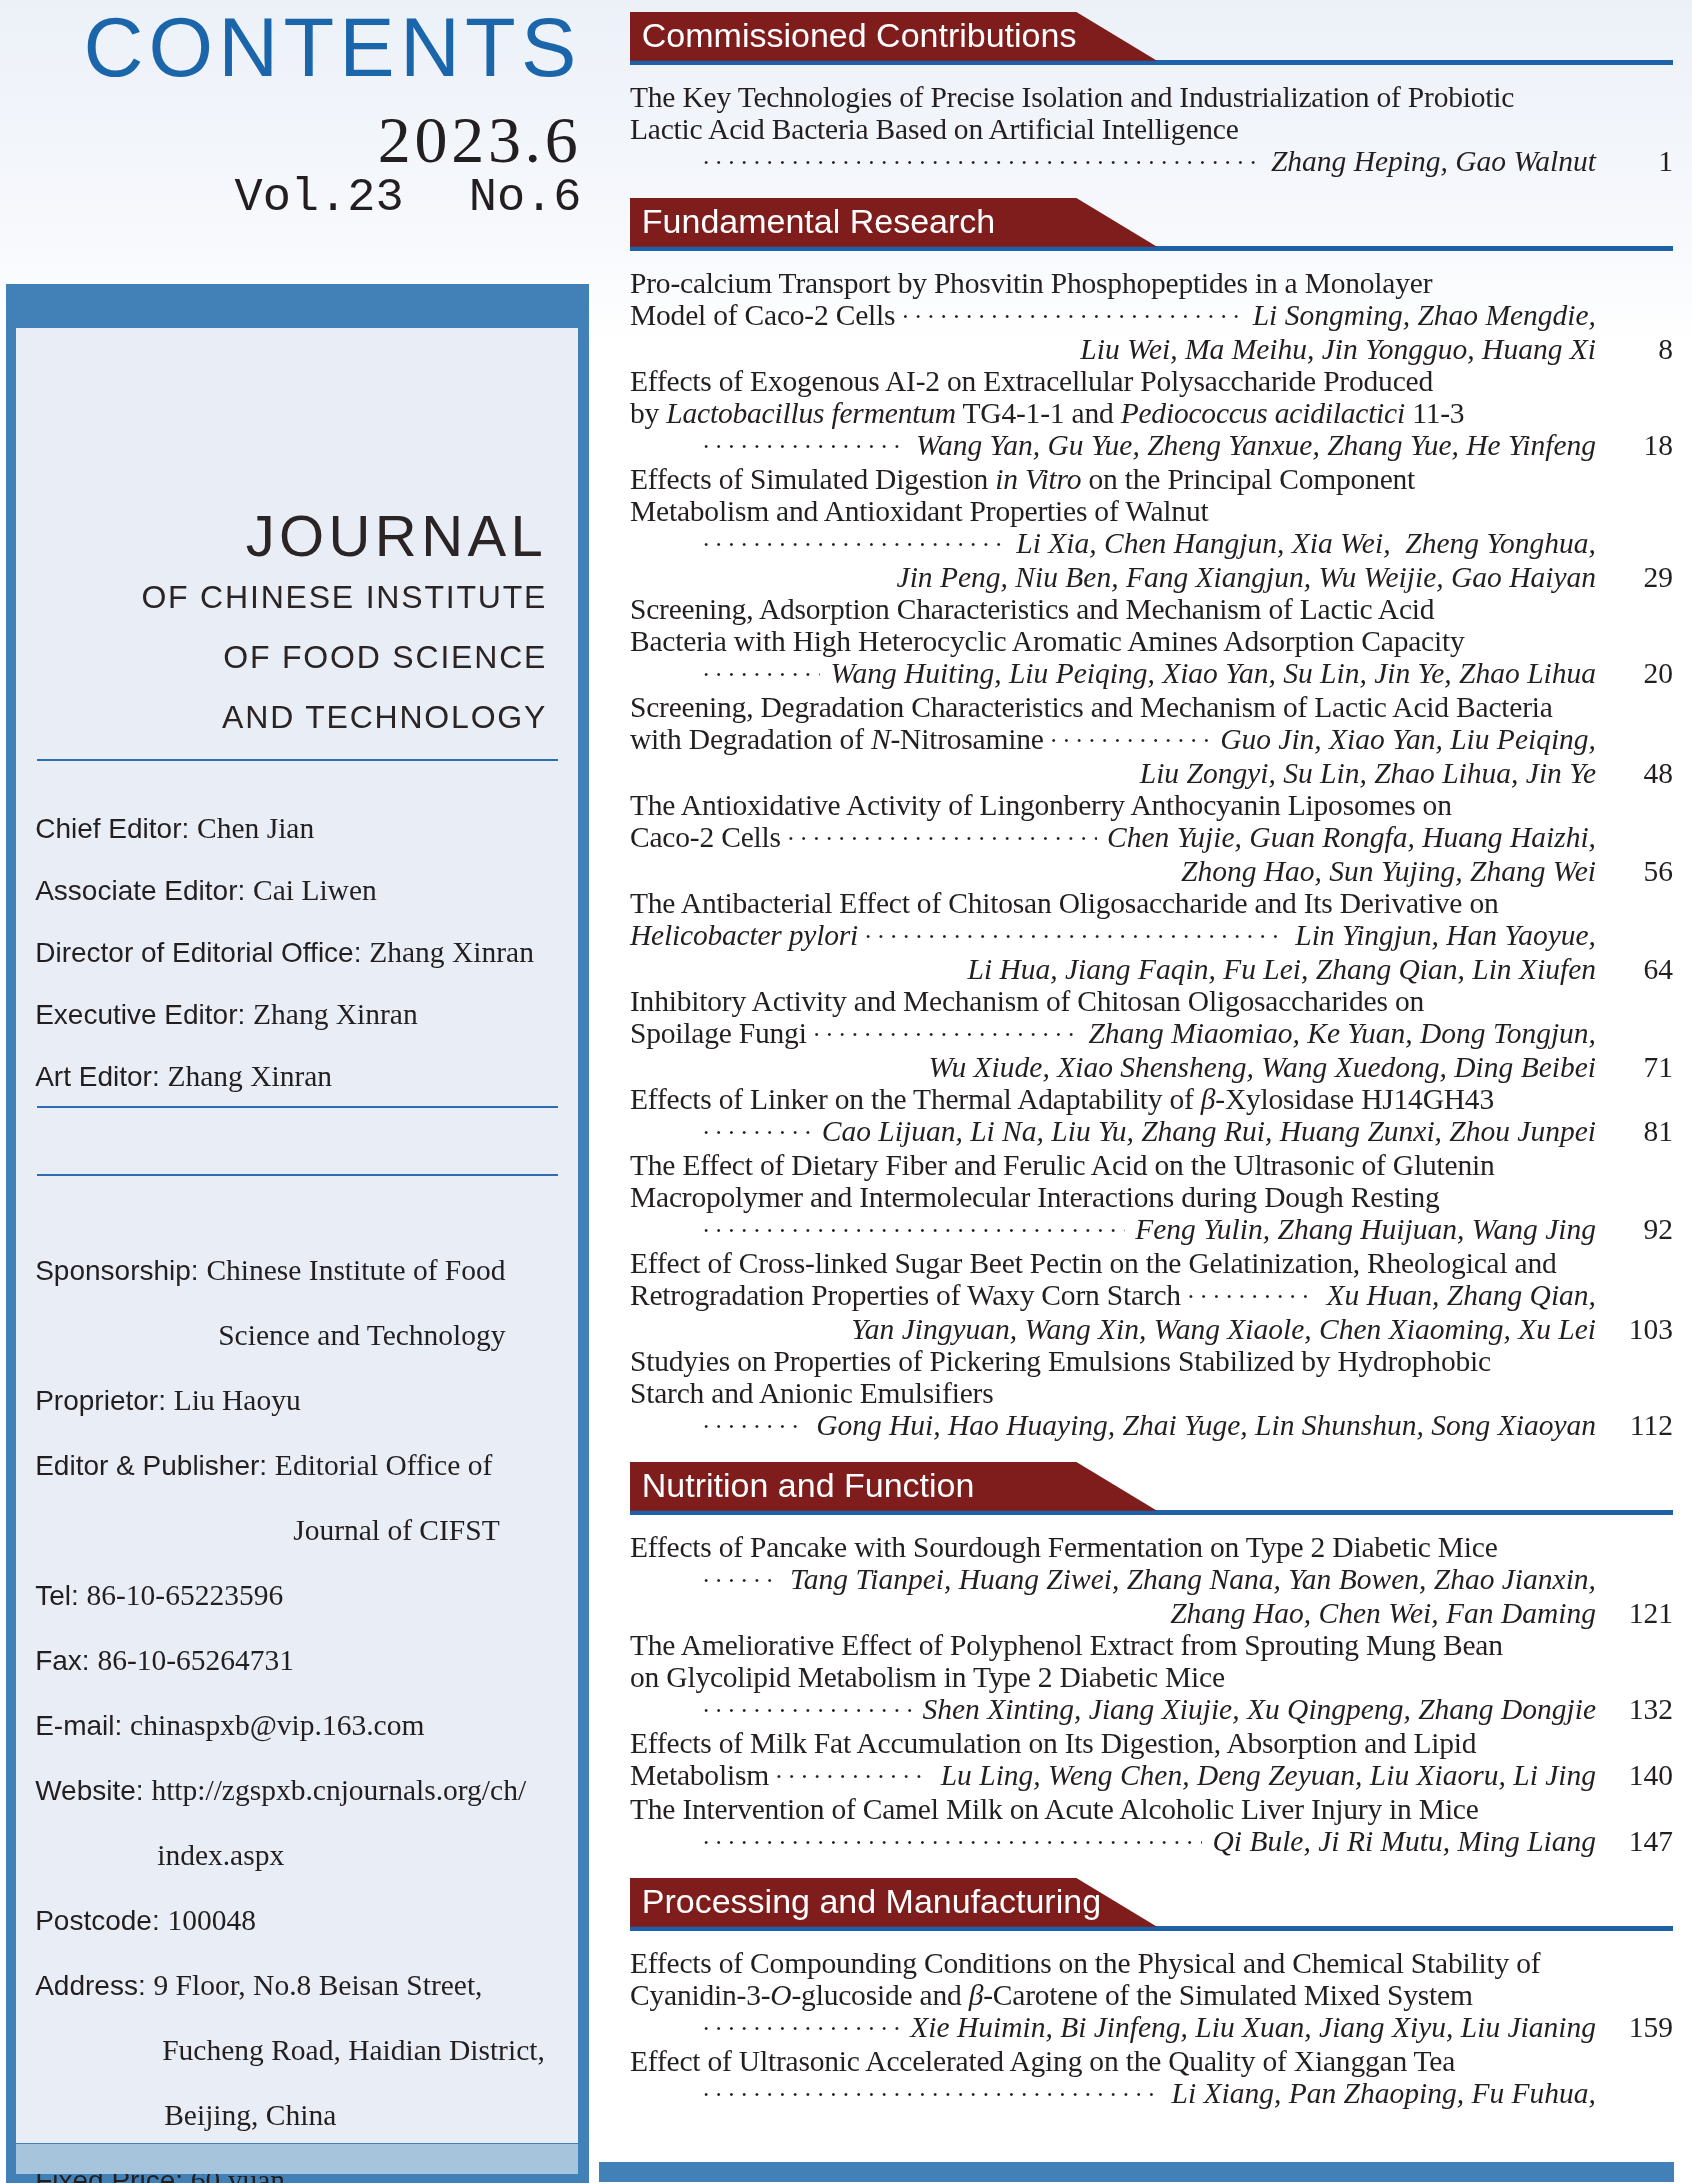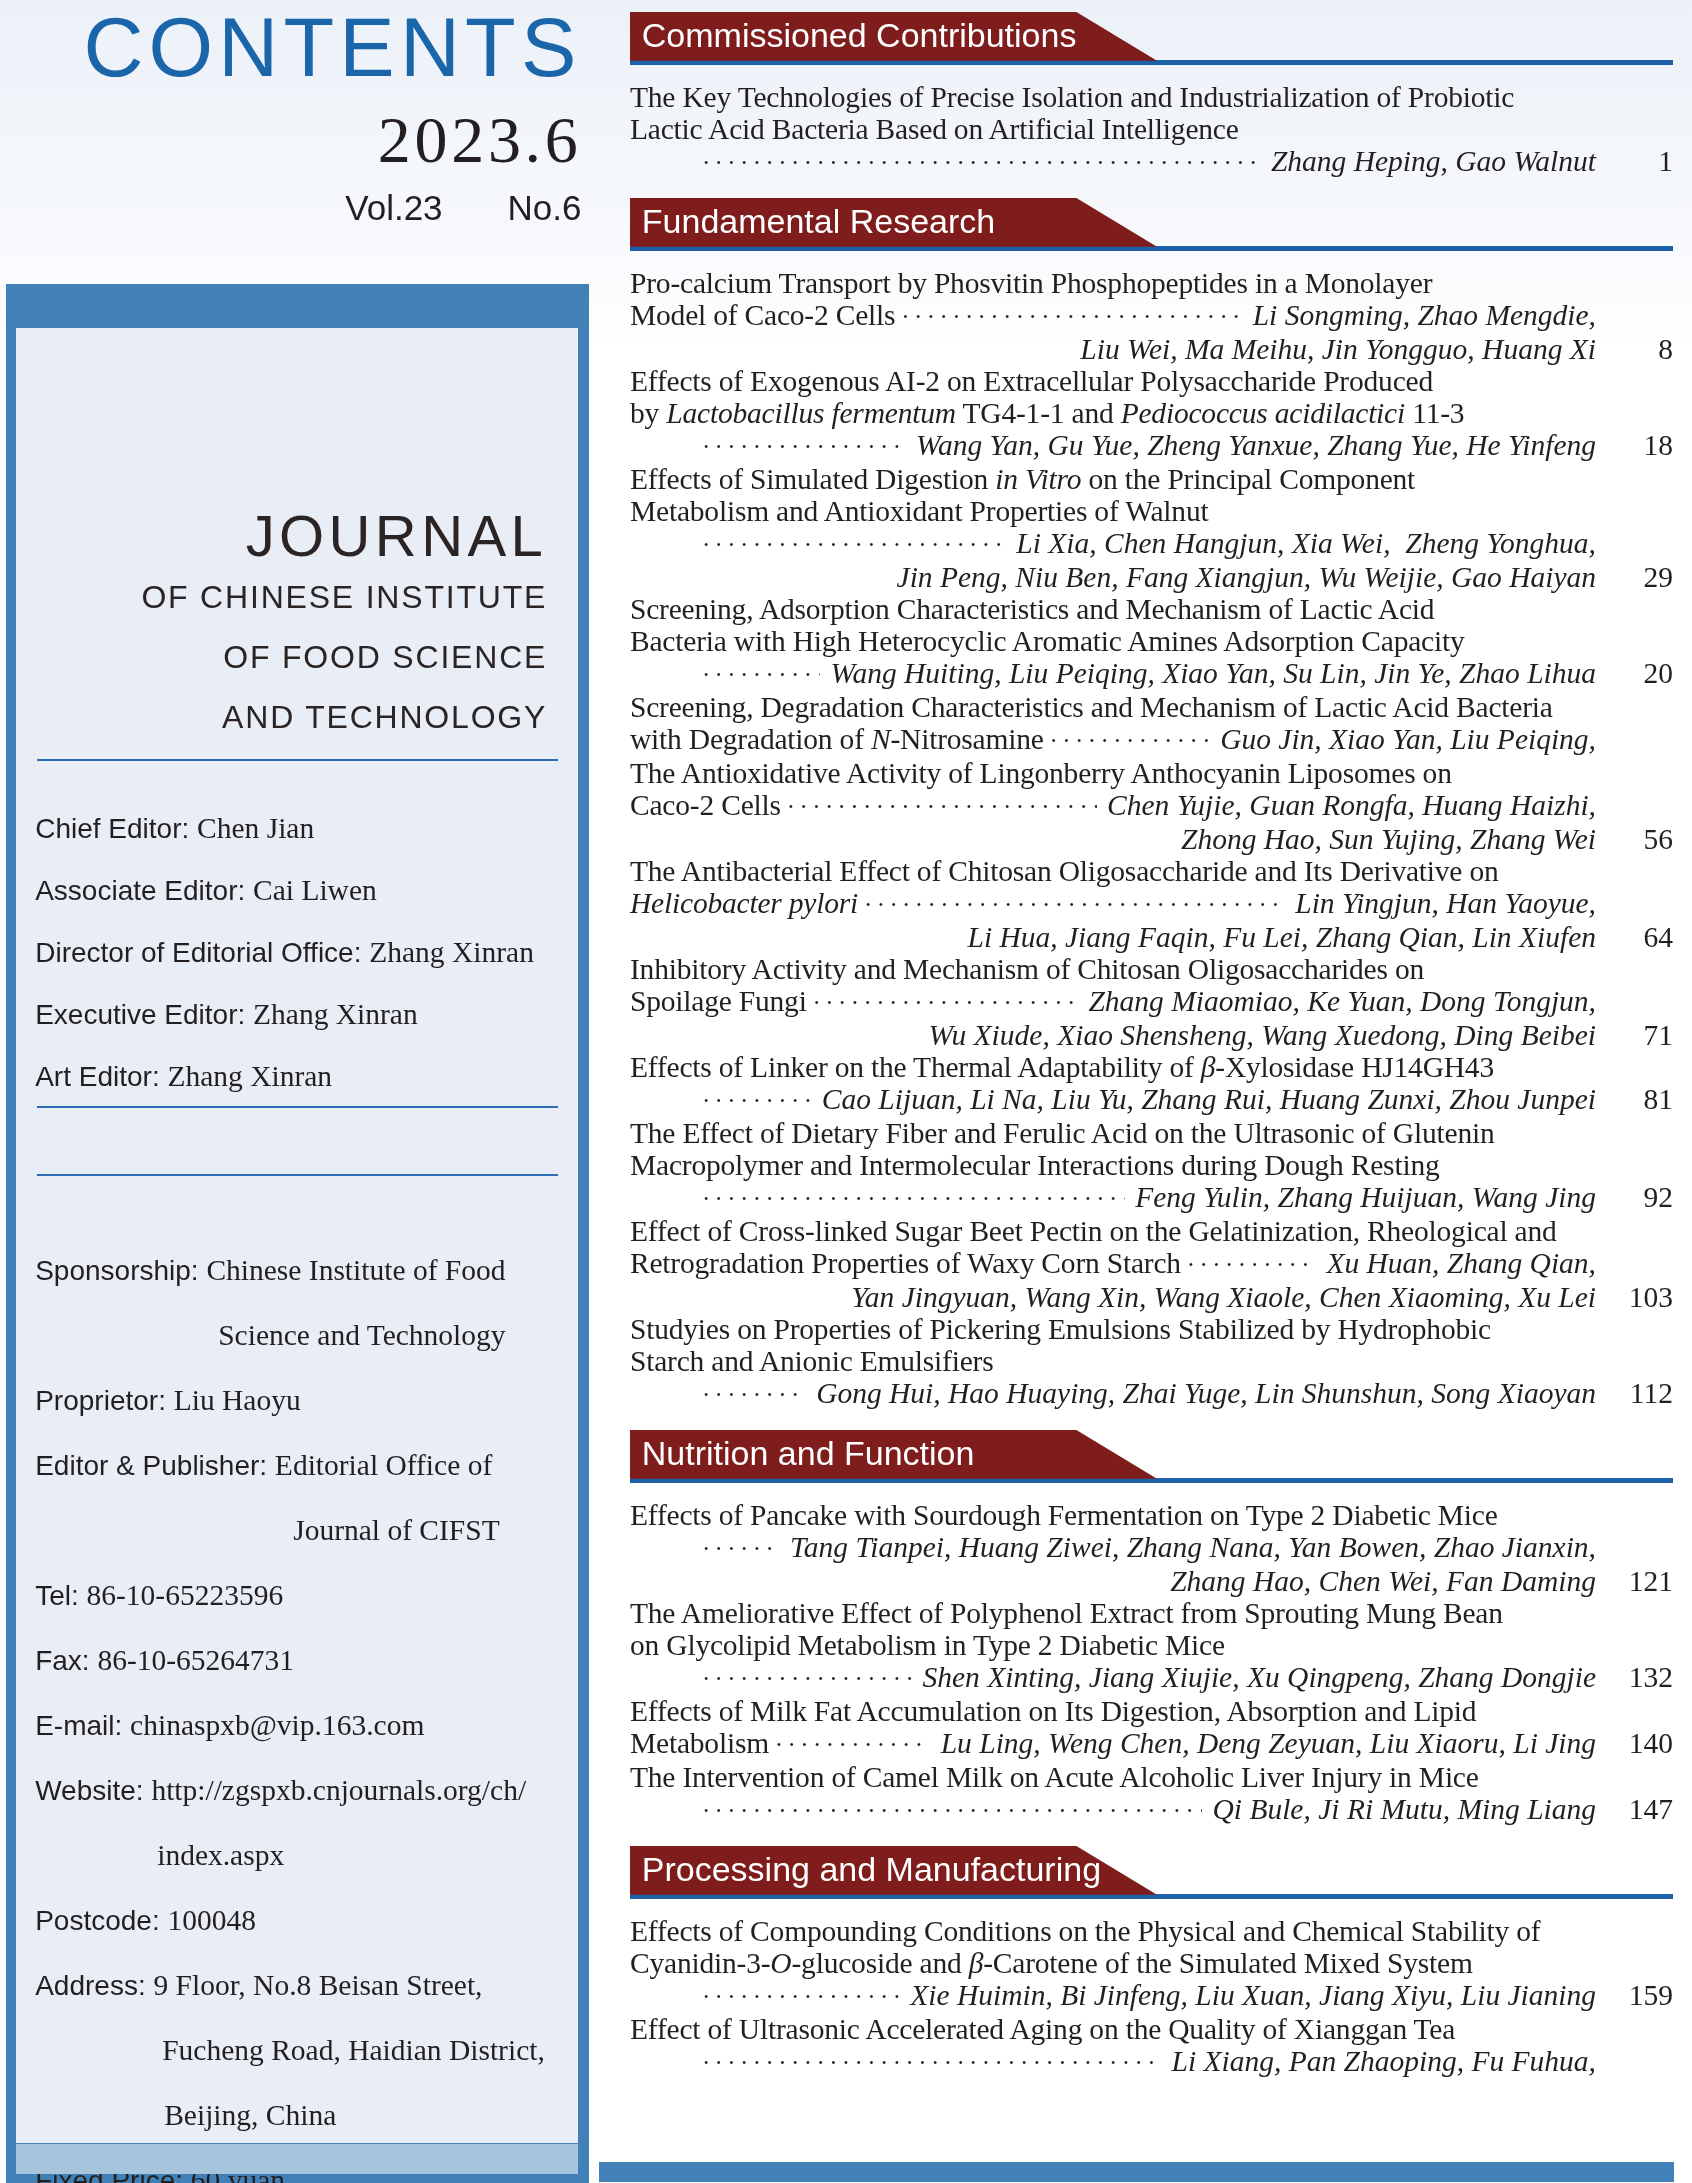--- a/index.html
+++ b/index.html
@@ -5,21 +5,21 @@
   html,body{margin:0;padding:0;}
   body{width:1693px;height:2183px;position:relative;overflow:hidden;
        background:linear-gradient(180deg,#ecf1f8 0%,#f6f8fc 10%,#ffffff 16%);
        font-family:"Liberation Sans",sans-serif;color:#231f20;}
   .abs{position:absolute;}
 
   
   #masthead{left:29.5px;top:4.4px;width:552px;text-align:right;}
   #contents-title{font-size:83px;letter-spacing:5.2px;color:#1b66ab;font-weight:500;line-height:88px;}
   #issue{font-family:"Liberation Serif",serif;font-size:66px;letter-spacing:3.7px;line-height:71px;margin-top:11.8px;color:#231f20;}
-  #volno{font-size:35px;margin-top:14px;line-height:38px;color:#231f20;}
+  #volno{font-size:47px;margin-top:4px;line-height:38px;color:#231f20;font-family:Liberation Mono, monospace;}
   #volno .no{margin-left:65px;}
 
   
   #sidebar{left:5.9px;top:284px;width:583px;height:1899px;background:#4281b8;}
   #side-inner{position:absolute;left:10.3px;top:44px;width:562px;height:1815px;background:#e9edf6;}
   #side-band{position:absolute;left:10.3px;top:1860px;width:562px;height:29.5px;background:#a7c4dd;}
   .rule{position:absolute;left:20.6px;right:20.6px;height:2.2px;background:#2f6db3;}
   #journal-block{position:absolute;top:177px;left:0;right:0;text-align:right;padding-right:31px;color:#2b2424;}
   #journal-block .jmain{font-size:58px;letter-spacing:4.4px;line-height:62px;}
   #journal-block .jsub{font-size:32px;letter-spacing:1.8px;line-height:60px;}
@@ -187,20 +187,25 @@
     <div class="entry">
       <div class="line">
         <span class="t">Screening, Degradation Characteristics and Mechanism of Lactic Acid Bacteria</span>
       </div>
       <div class="line">
         <span class="t">with Degradation of <i>N</i>-Nitrosamine</span>
         <span class="leader">················································································································································································································································</span>
         <span class="auth">Guo Jin, Xiao Yan, Liu Peiqing,</span>
         <span class="pg"></span>
       </div>
+      <div class="line">
+        <span class="spacer"></span>
+        <span class="auth">Liu Zongyi, Su Lin, Zhao Lihua, Jin Ye</span>
+        <span class="pg">48</span>
+      </div>
     </div>
     <div class="entry">
       <div class="line">
         <span class="t">The Antioxidative Activity of Lingonberry Anthocyanin Liposomes on</span>
       </div>
       <div class="line">
         <span class="t">Caco-2 Cells</span>
         <span class="leader">················································································································································································································································</span>
         <span class="auth">Chen Yujie, Guan Rongfa, Huang Haizhi,</span>
         <span class="pg"></span>

